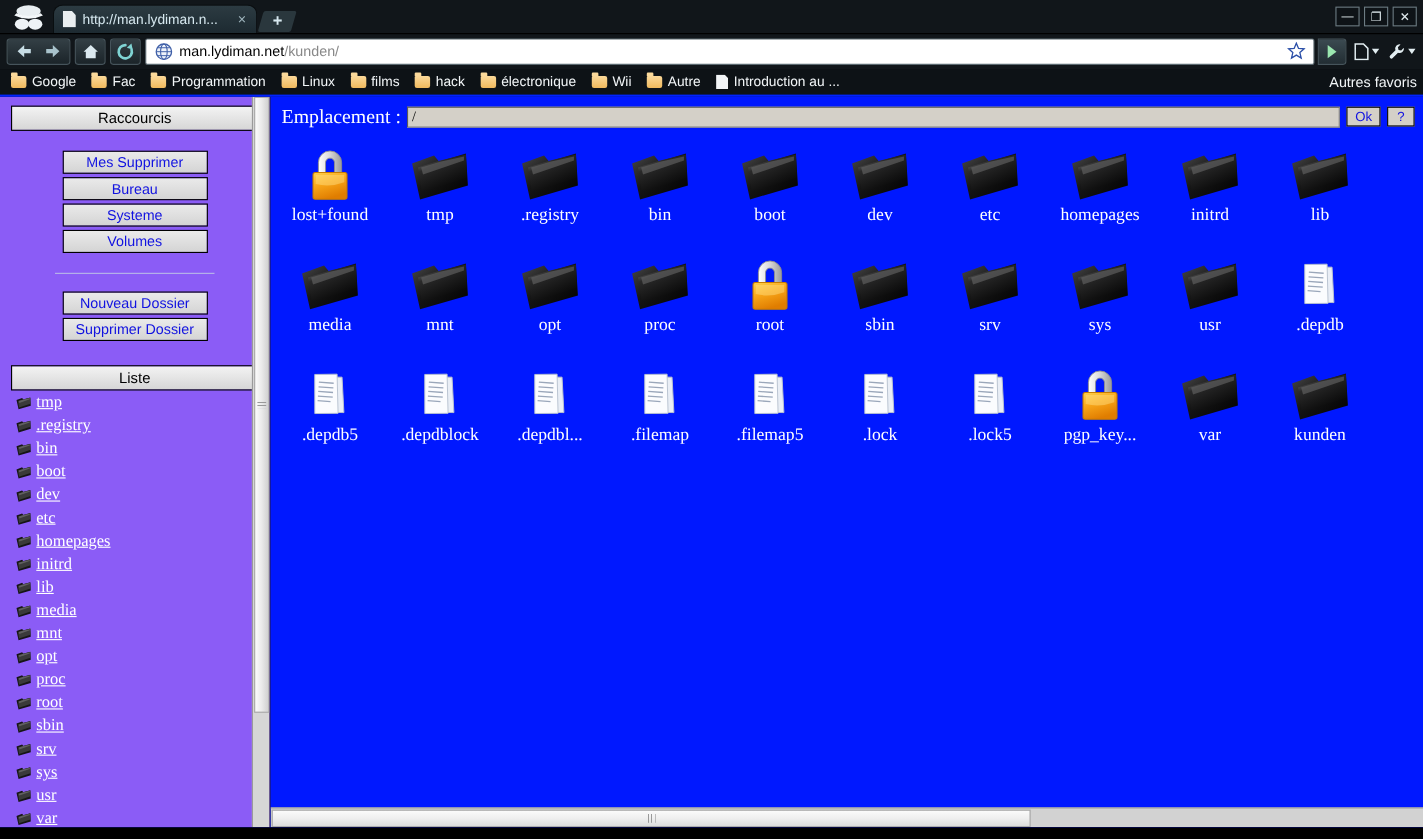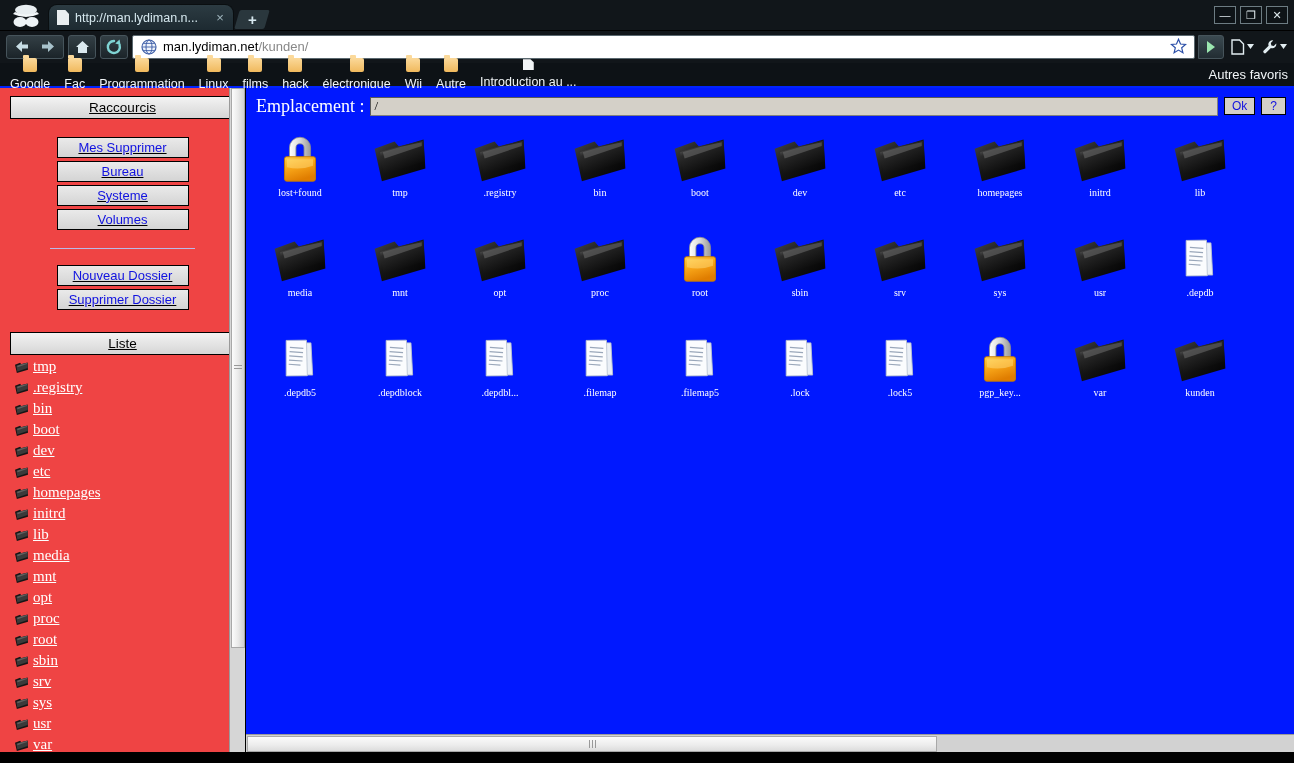--- a/index.html
+++ b/index.html
@@ -154,21 +154,20 @@
     display: flex; align-items: center;
     padding: 0 4px; gap: 2px;
     border-bottom: 2px solid #0023ff;
     position: relative;
   }
   .bm {
     display: flex; align-items: center; gap: 5px;
     padding: 2px 6px; cursor: pointer;
     color: #f2f6f8; font-size: 12.5px;
     white-space: nowrap;
-    flex-direction: column;
   }
   .bm .folder {
     width: 14px; height: 11px; flex: 0 0 14px;
     background: linear-gradient(#fbd99a, #f0b95d);
     border-radius: 1px 2px 2px 2px;
     position: relative;
   }
   .bm .folder:before {
     content: ""; position: absolute;
     left: 0; top: -3px; width: 6px; height: 3px;
@@ -187,25 +186,24 @@
     display: flex;
     background: #0018ff;
     position: relative;
     overflow: hidden;
     border-bottom: 11px solid #000;
   }
 
   
   .leftframe {
     width: 246px; flex: 0 0 246px;
-    background: #ef4444;
+    background: #8b5cf6;
     position: relative;
     overflow: hidden;
     border-right: 1px solid #000;
-    text-decoration: underline;
   }
   .leftinner { padding: 8px 10px 0 10px; }
 
   .panel-header {
     background: linear-gradient(#f3f3f3, #d6d6d6);
     border: 1px solid #000;
     text-align: center;
     font-size: 13.5px; color: #000;
     padding: 3px 0;
     margin-bottom: 18px;
@@ -310,21 +308,21 @@
     display: flex; flex-direction: column;
     align-items: center;
     cursor: pointer;
   }
   .cell .iconbox {
     height: 62px; width: 62px;
     display: flex; align-items: center; justify-content: center;
   }
   .cell .cname {
     font-family: "Liberation Serif", serif;
-    font-size: 10px; color: #ffffff;
+    font-size: 16px; color: #ffffff;
     text-align: center;
     white-space: nowrap;
     margin-top: -4px;
   }
 
   
   .hscroll {
     position: absolute; left: 0; bottom: 0;
     width: 100%; height: 18px;
     background: #d2d2d2;

